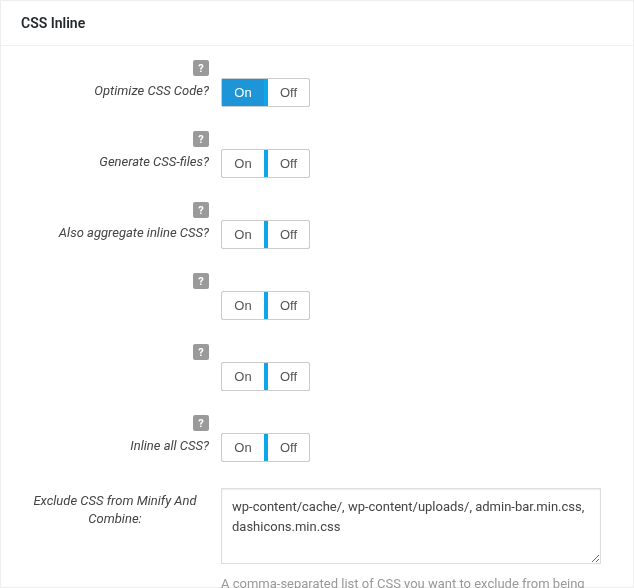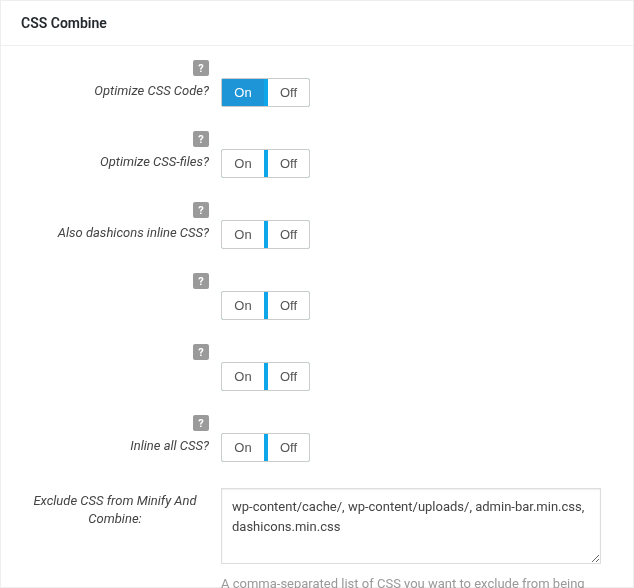--- a/index.html
+++ b/index.html
@@ -110,54 +110,54 @@
       font-size: 13px;
       margin-top: 8px;
       line-height: 1.4;
       max-width: 380px;
     }
   </style>
 </head>
 <body>
 
 <div class="wrapper">
-  <h3 class="heading">CSS Combine</h3>
+  <h3 class="heading">CSS Inline</h3>
 
   <div class="form-table">
 
     <div class="row">
       <div class="label-col">
         <span class="help-icon">?</span>
         <span class="label-text">Optimize CSS Code?</span>
       </div>
       <div class="control-col">
         <div class="toggle">
           <button class="toggle-btn active">On</button>
           <button class="toggle-btn">Off</button>
         </div>
       </div>
     </div>
 
     <div class="row">
       <div class="label-col">
         <span class="help-icon">?</span>
-        <span class="label-text">Optimize CSS-files?</span>
-      </div>
-      <div class="control-col">
-        <div class="toggle">
-          <button class="toggle-btn">On</button>
-          <button class="toggle-btn">Off</button>
-        </div>
-      </div>
-    </div>
-
-    <div class="row">
-      <div class="label-col">
-        <span class="help-icon">?</span>
-        <span class="label-text">Also dashicons inline CSS?</span>
+        <span class="label-text">Generate CSS-files?</span>
+      </div>
+      <div class="control-col">
+        <div class="toggle">
+          <button class="toggle-btn">On</button>
+          <button class="toggle-btn">Off</button>
+        </div>
+      </div>
+    </div>
+
+    <div class="row">
+      <div class="label-col">
+        <span class="help-icon">?</span>
+        <span class="label-text">Also aggregate inline CSS?</span>
       </div>
       <div class="control-col">
         <div class="toggle">
           <button class="toggle-btn">On</button>
           <button class="toggle-btn">Off</button>
         </div>
       </div>
     </div>
 
     <div class="row">

